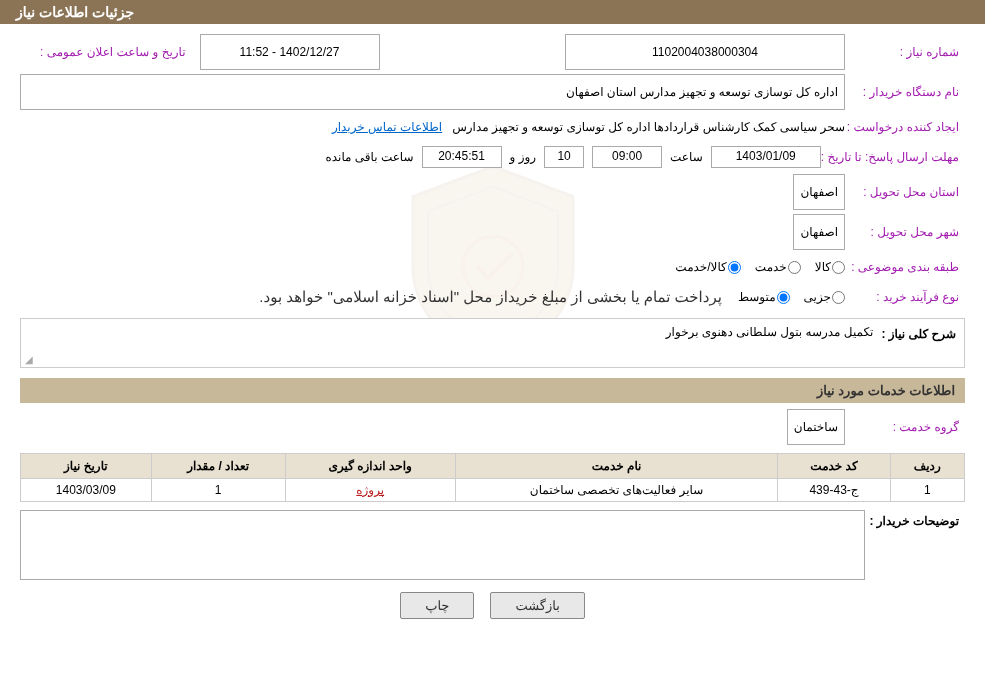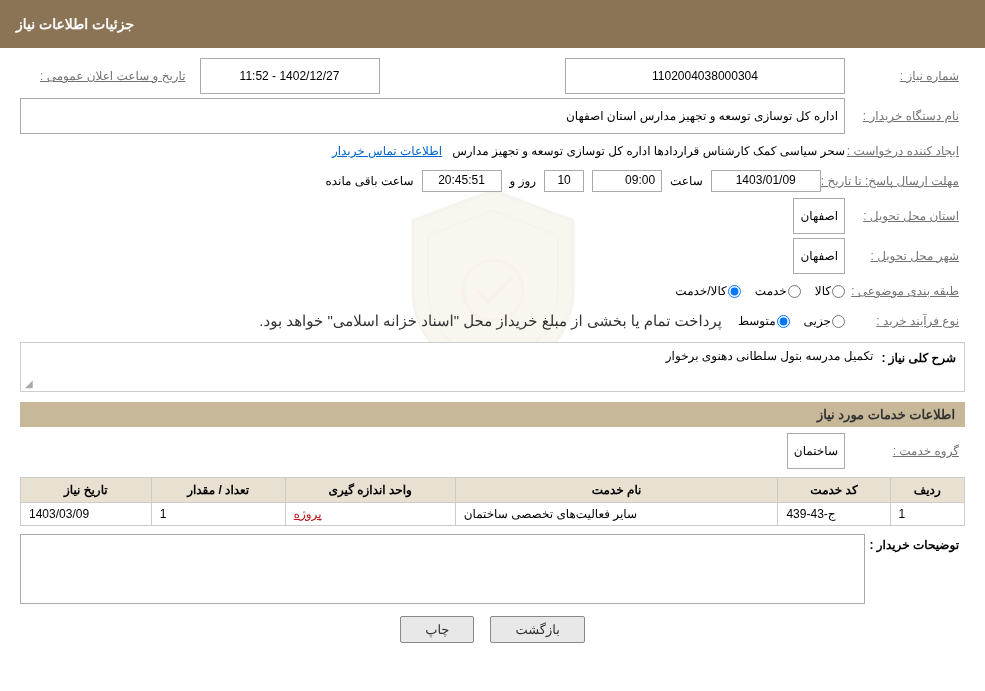--- a/index.html
+++ b/index.html
@@ -12,21 +12,21 @@
     .page-wrapper {
       width: 985px;
       min-height: 691px;
       background: #fff;
       margin: 0 auto;
     }
     .header-bar {
       background: #8B7355;
       color: #fff;
       text-align: left;
-      padding: 16px 16px;
+      padding: 4px 16px;
       font-size: 14px;
       font-weight: bold;
     }
     .content-area {
       padding: 10px 20px;
     }
     .section-title {
       background: #c8b89a;
       color: #333;
       padding: 5px 10px;
@@ -36,25 +36,24 @@
     }
     .info-row {
       display: flex;
       align-items: center;
       margin-bottom: 4px;
       min-height: 26px;
     }
     .label-cell {
       text-align: right;
       padding-right: 6px;
-      color: #737373;
+      color: #a21caf;
       font-size: 12px;
       white-space: nowrap;
       min-width: 120px;
-      text-decoration: underline;
     }
     .input-box {
       background: #fff;
       border: 1px solid #aaa;
       padding: 10px 6px;
       font-size: 12px;
       font-family: Tahoma, Arial, sans-serif;
       direction: rtl;
       width: 100%;
       min-height: 22px;
@@ -96,21 +95,21 @@
       border: 1px solid #ccc;
       padding: 5px 8px;
       font-size: 12px;
       text-align: center;
       margin-top: 47px;
     }
     .services-table td {
       border: 1px solid #ccc;
       padding: 4px 8px;
       font-size: 12px;
-      text-align: left;
+      text-align: center;
     }
     .services-table td.link-blue {
       color: #0066cc;
     }
     .buyer-desc-row {
       display: flex;
       align-items: flex-start;
       margin-top: 8px;
       margin-bottom: 8px;
     }
@@ -204,21 +203,21 @@
           &nbsp;
           <span class="link-blue">اطلاعات تماس خریدار</span>
         </div>
       </div>
 
       <div class="info-row" style="position:relative;z-index:1;">
         <span class="label-cell">مهلت ارسال پاسخ: تا تاریخ :</span>
         <div style="flex:1; display:flex; align-items:center; gap:8px;">
           <div class="input-box-narrow" style="width:110px; text-align:center;">1403/01/09</div>
           <span style="white-space:nowrap;">ساعت</span>
-          <div class="input-box-narrow" style="width:70px; text-align:right;">09:00</div>
+          <div class="input-box-narrow" style="width:70px; text-align:center;">09:00</div>
           <div class="input-box-narrow" style="width:40px; text-align:center;">10</div>
           <span>روز و</span>
           <div class="input-box-narrow" style="width:80px; text-align:center;">20:45:51</div>
           <span style="white-space:nowrap;">ساعت باقی مانده</span>
         </div>
       </div>
 
       <div class="info-row" style="position:relative;z-index:1;">
         <span class="label-cell">استان محل تحویل :</span>
         <div style="max-width:200px;">

